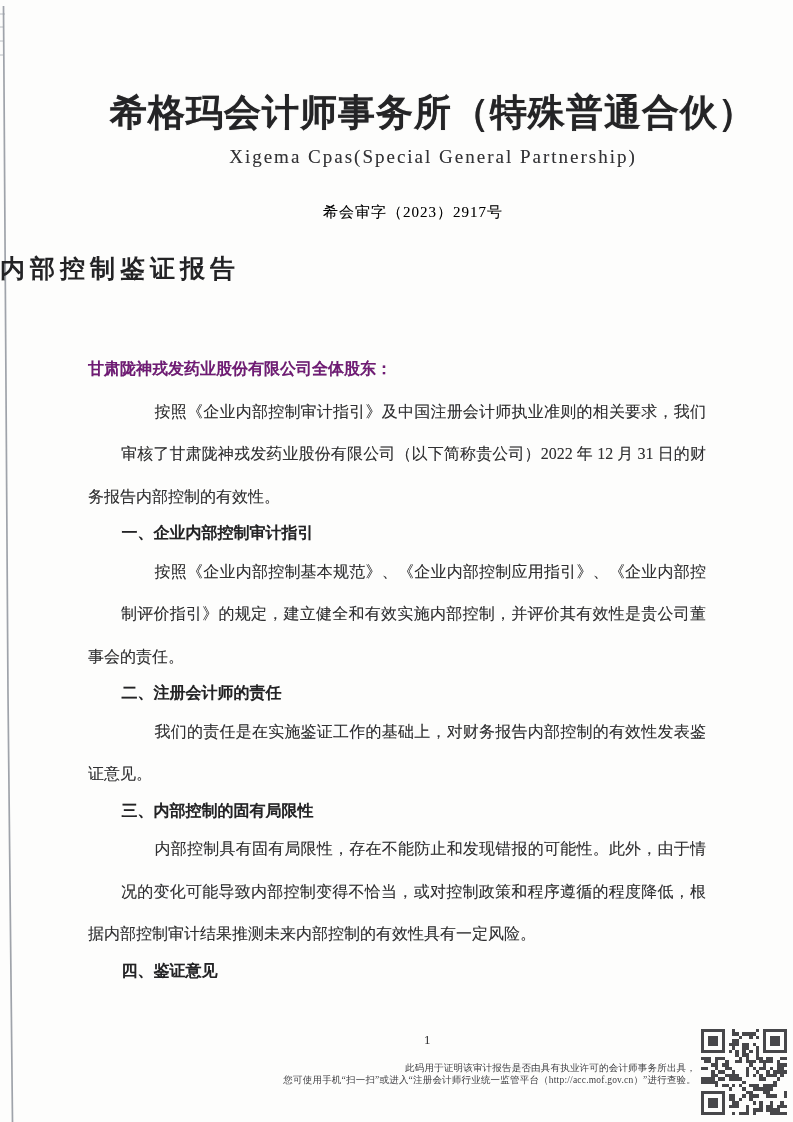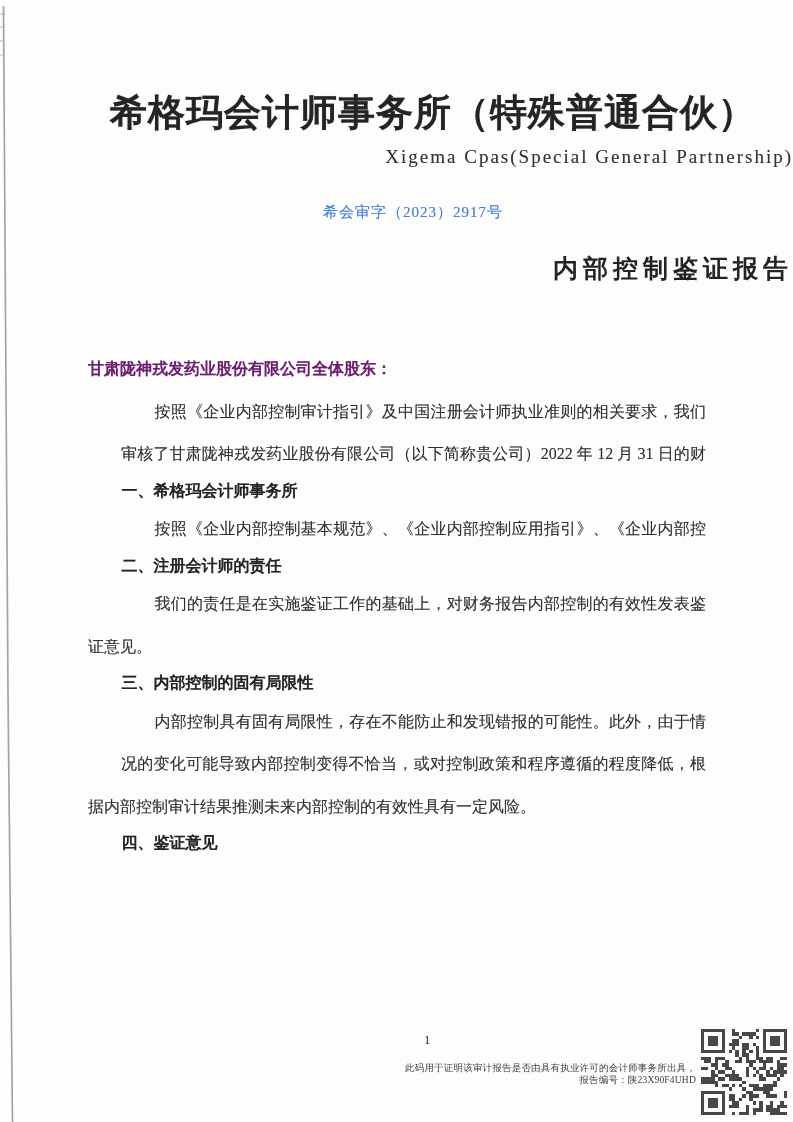--- a/index.html
+++ b/index.html
@@ -17,29 +17,29 @@
   .scan-artifact{position:absolute;left:0;top:0;pointer-events:none;}
 
   
   .letterhead{position:absolute;top:88px;left:0;width:100%;padding-left:73px;box-sizing:border-box;text-align:center;}
   .firm-cn{
     font-family:"DejaVu Serif","Liberation Serif",serif;
     font-weight:900;font-size:37px;letter-spacing:1px;color:#242426;
     text-shadow:0 0 0.7px rgba(30,30,30,0.55);
   }
   .firm-en{
-    margin-top:8px;font-size:19px;letter-spacing:2px;color:#333336;text-align:right;
+    margin-top:8px;font-size:19px;letter-spacing:2px;color:#333336;
   }
   .refno{
     position:absolute;top:203px;left:0;width:100%;padding-left:33px;box-sizing:border-box;
-    text-align:center;font-size:15px;color:#3b82f6;letter-spacing:1px;
+    text-align:center;font-size:15px;color:#000000;letter-spacing:1px;
   }
   .report-title{
     position:absolute;top:252px;left:0;width:100%;box-sizing:border-box;
-    text-align:right;
+    text-align:left;
     font-family:"Liberation Sans","DejaVu Sans",sans-serif;
     font-weight:700;font-size:25px;letter-spacing:5px;color:#232325;
   }
 
   
   .body-text{
     position:absolute;left:88px;top:348px;width:618px;
     font-size:16px;line-height:42.5px;color:#303032;
   }
   .salutation{
@@ -91,41 +91,44 @@
 
   <div class="refno soft">希会审字（2023）2917号</div>
 
   <div class="report-title">内部控制鉴证报告</div>
 
   <div class="body-text soft">
     <div class="salutation">甘肃陇神戎发药业股份有限公司全体股东：</div>
 
     <div class="bodyline indent fill">按照《企业内部控制审计指引》及中国注册会计师执业准则的相关要求，我们</div>
     <div class="bodyline fill">审核了甘肃陇神戎发药业股份有限公司（以下简称贵公司）2022 年 12 月 31 日的财</div>
-
-    <div class="heading">一、希格玛会计师事务所</div>
+    <div class="bodyline">务报告内部控制的有效性。</div>
+
+    <div class="heading">一、企业内部控制审计指引</div>
     <div class="bodyline indent fill">按照《企业内部控制基本规范》、《企业内部控制应用指引》、《企业内部控</div>
+    <div class="bodyline fill">制评价指引》的规定，建立健全和有效实施内部控制，并评价其有效性是贵公司董</div>
+    <div class="bodyline">事会的责任。</div>
 
     <div class="heading">二、注册会计师的责任</div>
     <div class="bodyline indent fill">我们的责任是在实施鉴证工作的基础上，对财务报告内部控制的有效性发表鉴</div>
     <div class="bodyline">证意见。</div>
 
     <div class="heading">三、内部控制的固有局限性</div>
     <div class="bodyline indent fill">内部控制具有固有局限性，存在不能防止和发现错报的可能性。此外，由于情</div>
     <div class="bodyline fill">况的变化可能导致内部控制变得不恰当，或对控制政策和程序遵循的程度降低，根</div>
     <div class="bodyline">据内部控制审计结果推测未来内部控制的有效性具有一定风险。</div>
 
     <div class="heading">四、鉴证意见</div>
   </div>
 
   <div class="page-number soft">1</div>
 
   <div class="verify">
     <div>此码用于证明该审计报告是否由具有执业许可的会计师事务所出具，</div>
-    <div>报告编号：陕23X90F4UHD</div>
+    <div>您可使用手机“扫一扫”或进入“注册会计师行业统一监管平台（http://acc.mof.gov.cn）”进行查验。</div>
   </div>
 
   <div class="qr">
     <svg id="qr-svg" viewBox="0 0 25 25" shape-rendering="crispEdges" xmlns="http://www.w3.org/2000/svg">
         <rect x="9" y="0" width="1" height="1" fill="#38383b"></rect>
         <rect x="16" y="0" width="1" height="1" fill="#38383b"></rect>
         <rect x="9" y="1" width="1" height="1" fill="#38383b"></rect>
         <rect x="10" y="1" width="1" height="1" fill="#38383b"></rect>
         <rect x="12" y="1" width="1" height="1" fill="#38383b"></rect>
         <rect x="13" y="1" width="1" height="1" fill="#38383b"></rect>

